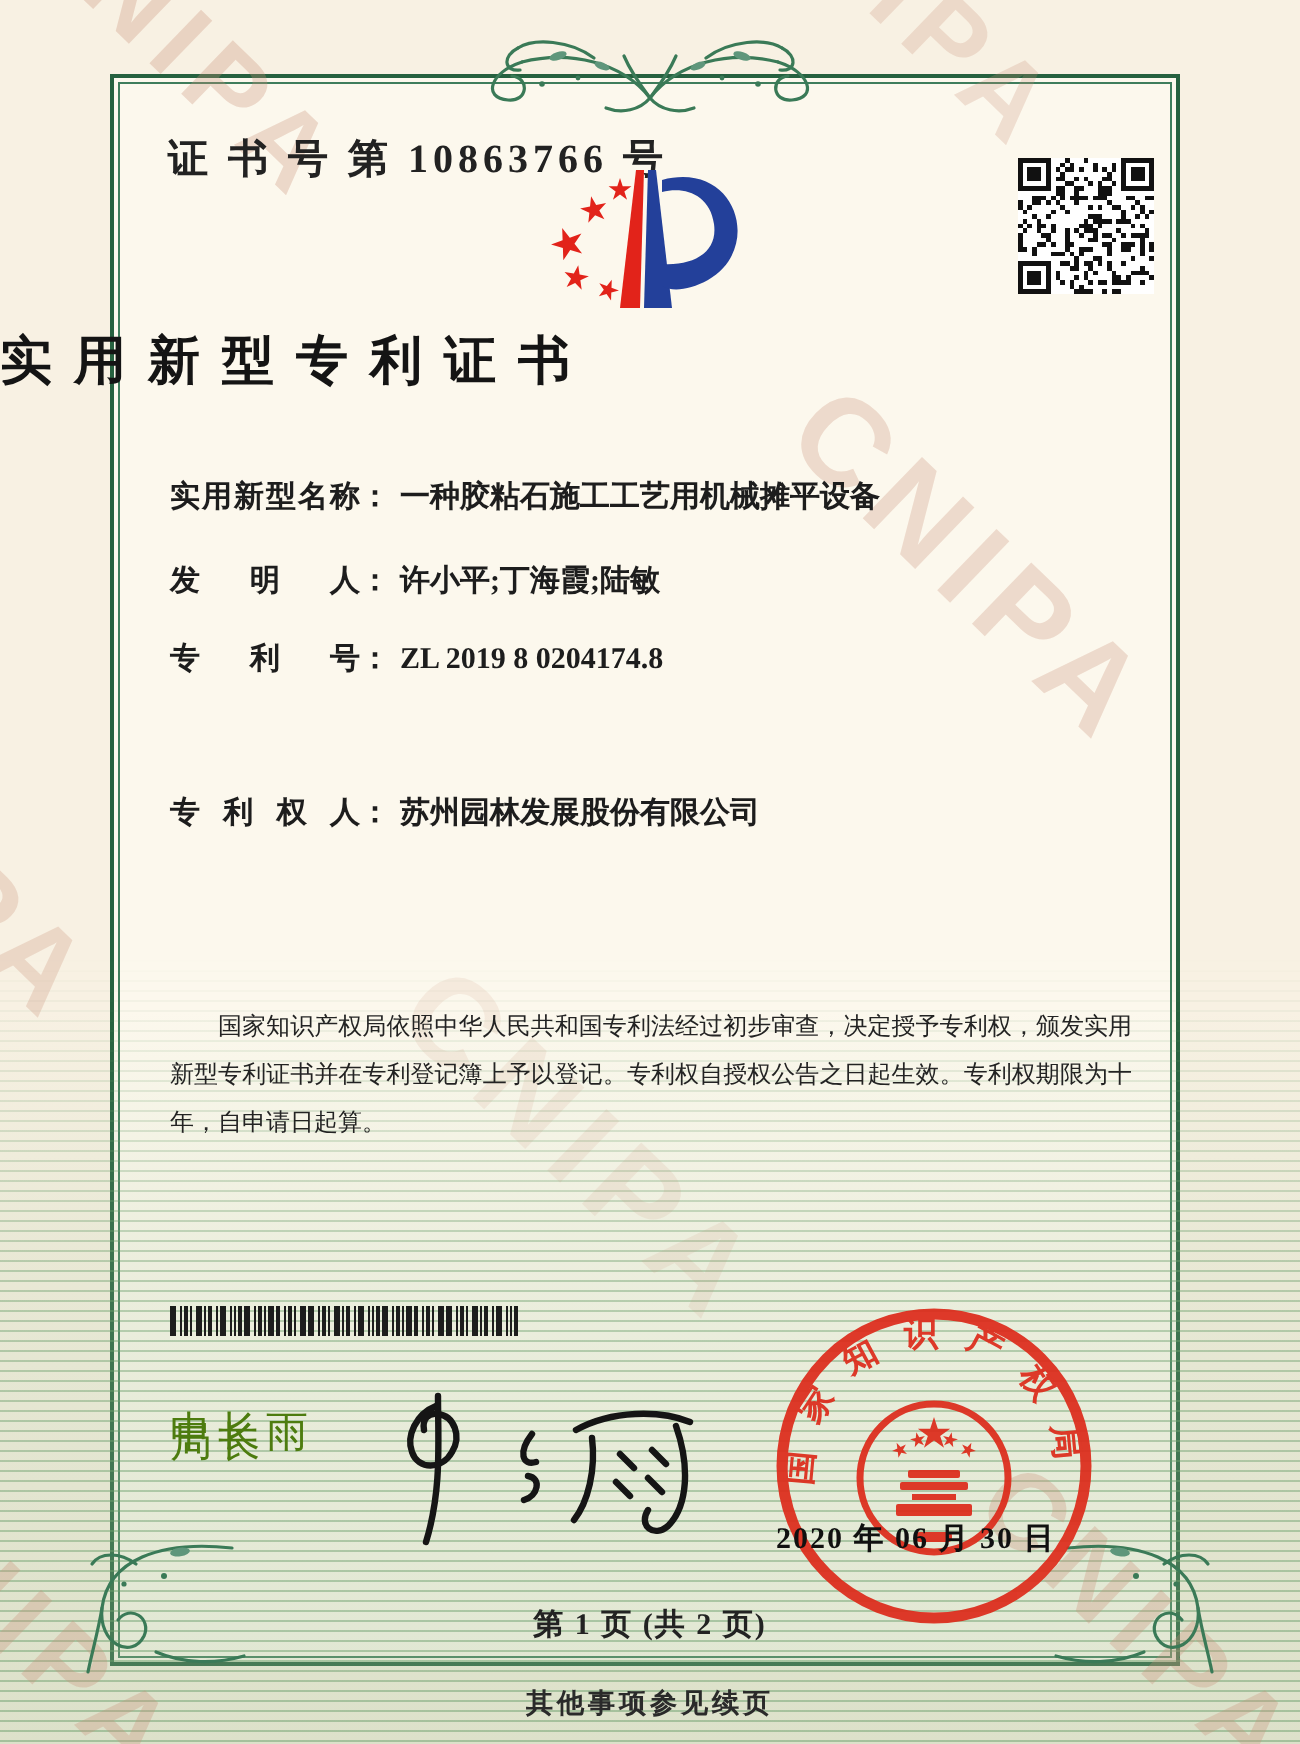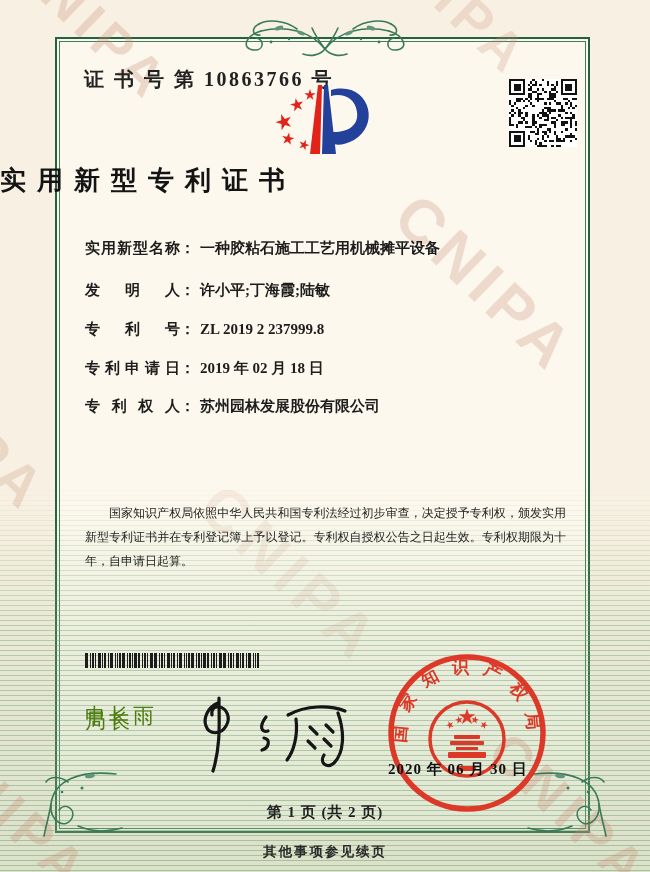--- a/index.html
+++ b/index.html
@@ -356,24 +356,21 @@
 
   <div class="title">实用新型专利证书</div>
 
   <div class="row" style="top:239px">
     <span class="f-label">实用新型名称</span><span class="f-colon">：</span><span class="f-value">一种胶粘石施工工艺用机械摊平设备</span>
   </div>
   <div class="row" style="top:281px">
     <span class="f-label">发明人</span><span class="f-colon">：</span><span class="f-value">许小平;丁海霞;陆敏</span>
   </div>
   <div class="row" style="top:320px">
-    <span class="f-label">专利号</span><span class="f-colon">：</span><span class="f-value">ZL 2019 2 237999.8</span>
-  </div>
-  <div class="row" style="top:359px">
-    <span class="f-label">专利申请日</span><span class="f-colon">：</span><span class="f-value">2019 年 02 月 18 日</span>
+    <span class="f-label">专利号</span><span class="f-colon">：</span><span class="f-value">ZL 2019 8 0204174.8</span>
   </div>
   <div class="row" style="top:397px">
     <span class="f-label">专利权人</span><span class="f-colon">：</span><span class="f-value">苏州园林发展股份有限公司</span>
   </div>
 
   <div class="paras">
     <p>国家知识产权局依照中华人民共和国专利法经过初步审查，决定授予专利权，颁发实用新型专利证书并在专利登记簿上予以登记。专利权自授权公告之日起生效。专利权期限为十年，自申请日起算。</p>
   </div>
 
   <svg class="abs" style="left:85px;top:653px;z-index:4" width="174" height="15">

